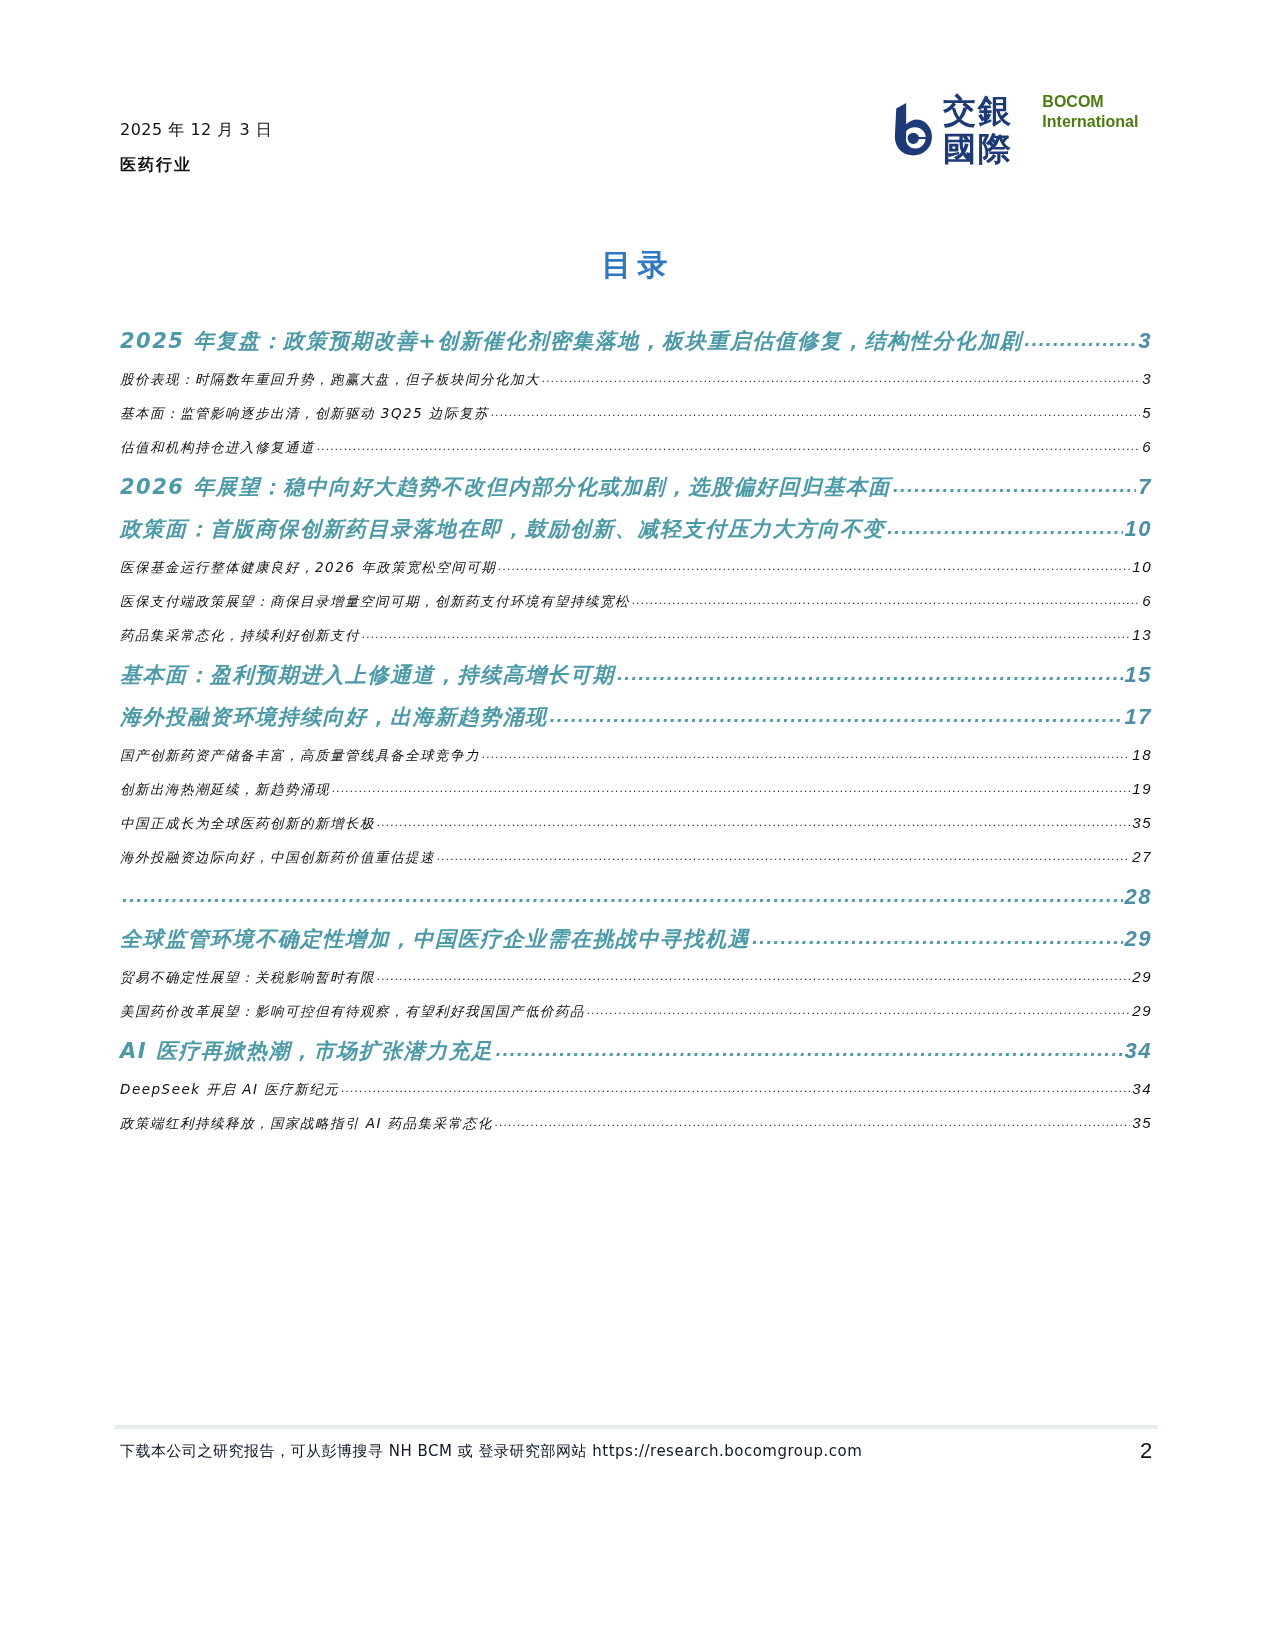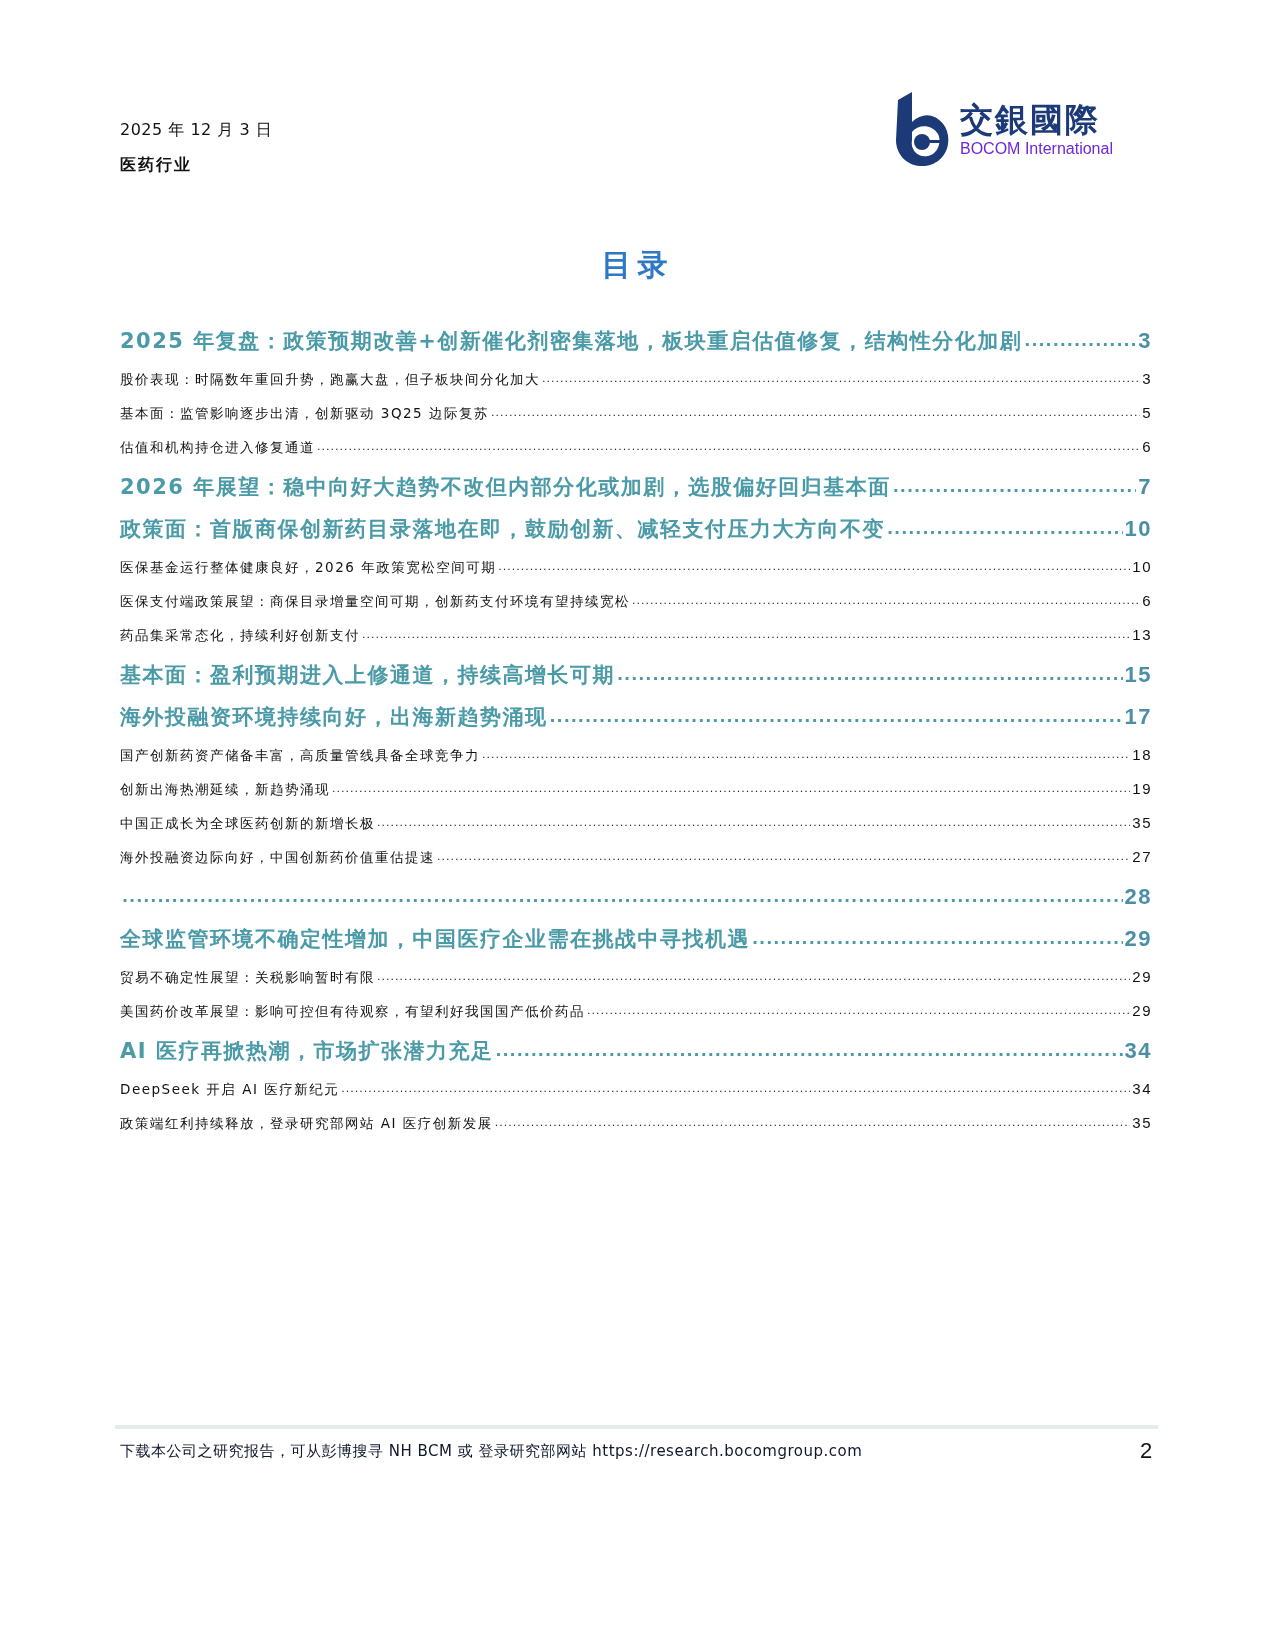--- a/index.html
+++ b/index.html
@@ -7,31 +7,31 @@
     width: 1275px; height: 1650px; position: relative; overflow: hidden;
     font-family: "DejaVu Sans", "Liberation Sans", sans-serif;
     color: #111;
   }
   .header-left { position: absolute; left: 120px; top: 120px; }
   .report-date { font-size: 16px; color: #111; margin-bottom: 14px; letter-spacing: 0.5px; }
   .industry { font-size: 16px; font-weight: bold; color: #111; letter-spacing: 2px; }
 
   .logo { position: absolute; left: 892px; top: 92px; width: 265px; height: 75px; display: flex; align-items: center; }
   .logo-mark { width: 58px; height: 75px; margin-right: 10px; }
-  .logo-text { display: flex; flex-direction: column; }
+  .logo-text { display: flex; flex-direction: row; }
   .logo-cn { font-size: 33px; color: #1c3a78; font-weight: bold; letter-spacing: 2px; line-height: 38px; }
-  .logo-en { font-size: 16px; color: #6d28d9; font-weight: normal; line-height: 20px; font-family: "Liberation Sans", sans-serif; text-align: right; }
+  .logo-en { font-size: 16px; color: #4d7c0f; font-weight: bold; line-height: 20px; font-family: "Liberation Sans", sans-serif; }
 
   .toc-title {
     position: absolute; left: 0; width: 1275px; top: 245px; text-align: center;
     font-size: 30px; font-weight: bold; color: #2f78c4; letter-spacing: 6px;
   }
 
   .toc { position: absolute; left: 120px; top: 318px; width: 1032px; }
-  .toc-row { display: flex; align-items: flex-end; white-space: nowrap; }
+  .toc-row { display: flex; align-items: flex-end; white-space: nowrap; font-style: italic; }
   .toc-row .label { flex: 0 0 auto; }
   .toc-row .leader { flex: 1 1 auto; overflow: hidden; margin: 0 2px; }
   .toc-row .leader::after {
     content: "........................................................................................................................................................................................................................................................................................................................................................................";
     letter-spacing: 1px;
   }
   .toc-row .page { flex: 0 0 auto; }
 
   .lvl1 {
     font-size: 21px; font-weight: bold; color: #4a9aa8; height: 38px; line-height: 38px;
@@ -171,21 +171,21 @@
       <span class="label">AI 医疗再掀热潮，市场扩张潜力充足</span>
       <span class="leader"></span>
       <span class="page">34</span>
     </div>
     <div class="toc-row lvl2">
       <span class="label">DeepSeek 开启 AI 医疗新纪元</span>
       <span class="leader"></span>
       <span class="page">34</span>
     </div>
     <div class="toc-row lvl2">
-      <span class="label">政策端红利持续释放，登录研究部网站 AI 医疗创新发展</span>
+      <span class="label">政策端红利持续释放，国家战略指引 AI 药品集采常态化</span>
       <span class="leader"></span>
       <span class="page">35</span>
     </div>
   </div>
 
 <div class="footer-rule"></div>
 <div class="footer-note">下载本公司之研究报告，可从彭博搜寻 NH BCM 或 登录研究部网站 https://research.bocomgroup.com</div>
 <div class="page-number">2</div>
 
 </body></html>

